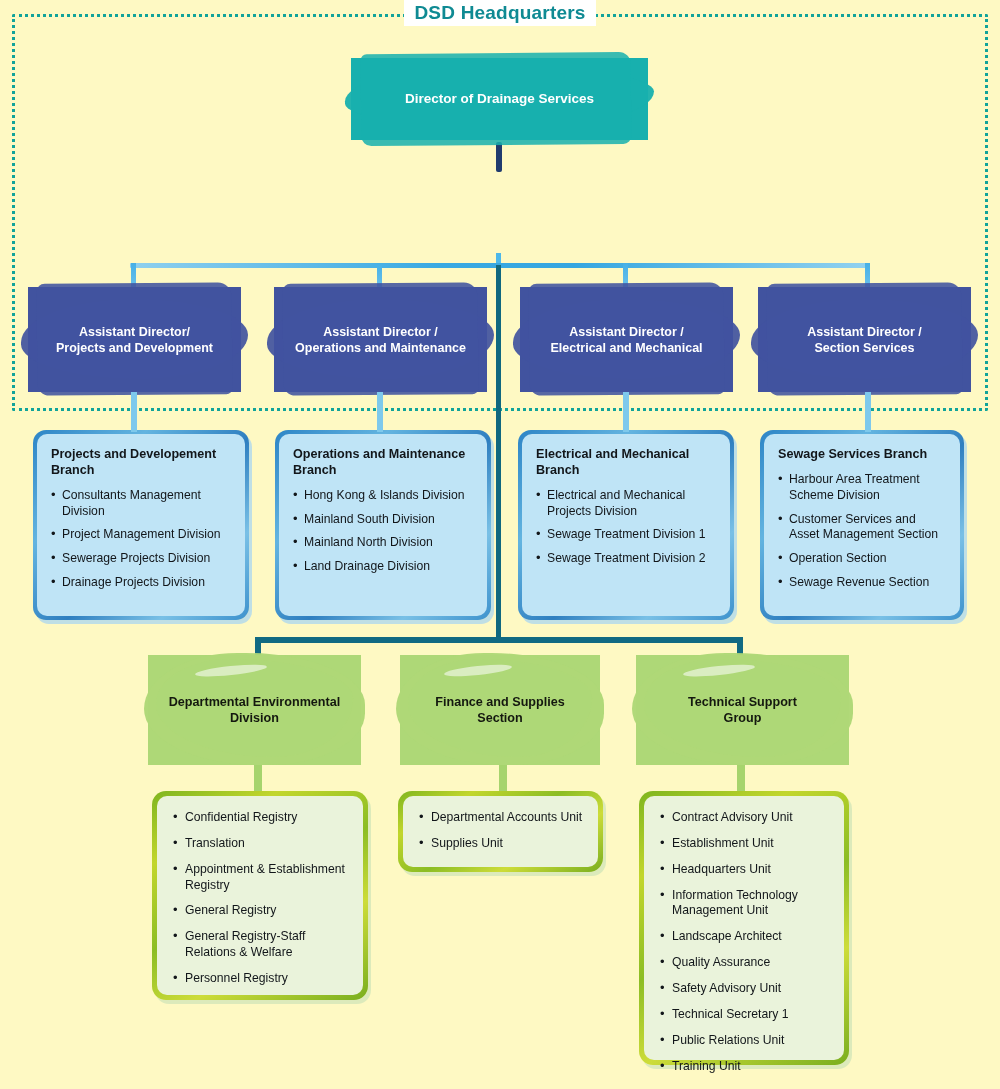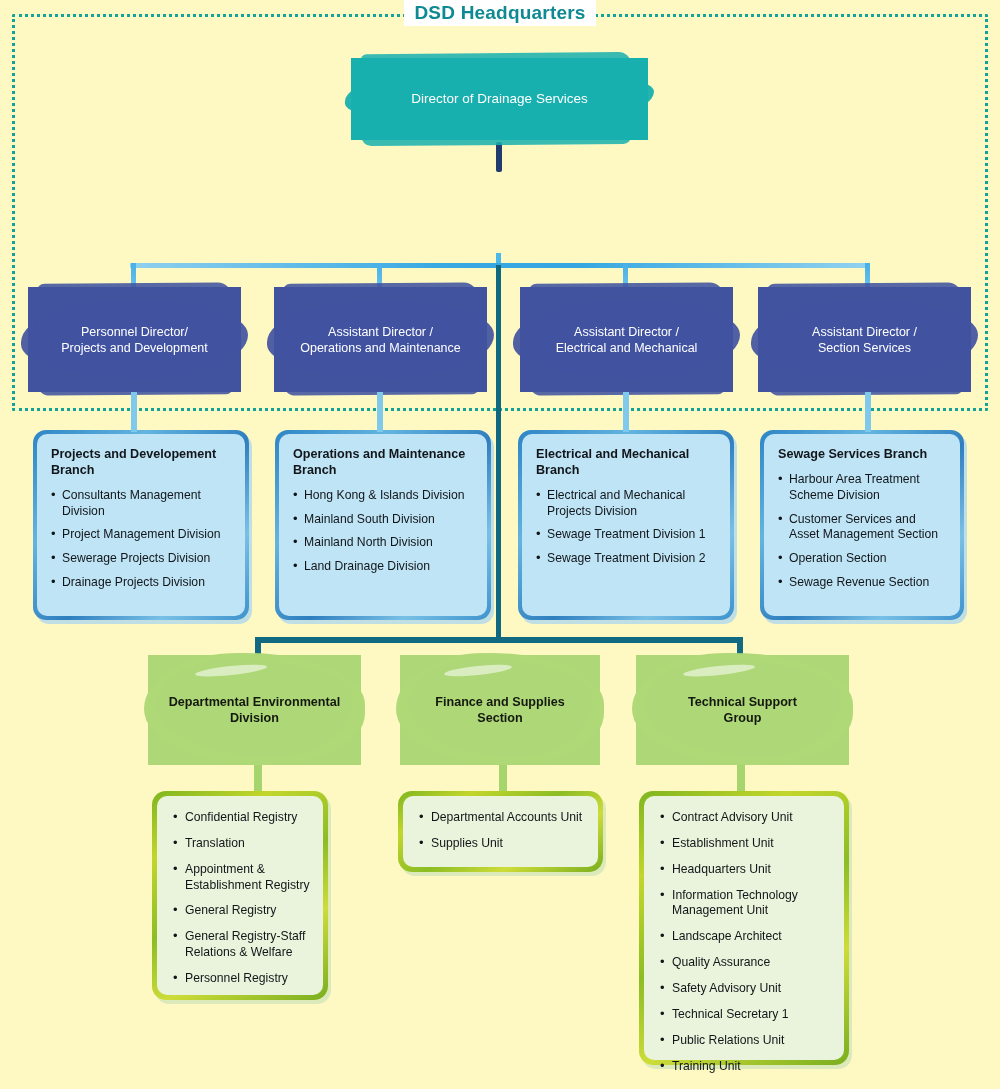--- a/index.html
+++ b/index.html
@@ -43,21 +43,21 @@
   }
 
   
   .blob {
     position: absolute;
     display: flex;
     align-items: center;
     justify-content: center;
     text-align: center;
     color: #ffffff;
-    font-weight: normal;
+    font-weight: bold;
     line-height: 1.28;
     z-index: 5;
   }
   .blob .lbl { position: relative; z-index: 3; padding: 0 8px; }
 
   
   .blob::before, .blob::after {
     content: "";
     position: absolute;
     z-index: 1;
@@ -260,21 +260,21 @@
     margin-bottom: 10px;
     padding-left: 12px;
     position: relative;
   }
   .gbox li::before {
     content: "\2022";
     position: absolute; left: 0; top: -1px;
     font-size: 13px;
   }
   .gbox li span { display: block; }
-  .xb-1 { left: 152px; top: 791px; width: 176px; height: 209px; }
+  .xb-1 { left: 152px; top: 791px; width: 216px; height: 209px; }
   .xb-2 { left: 398px; top: 791px; width: 205px; height: 81px; }
   .xb-3 { left: 639px; top: 791px; width: 210px; height: 274px; }
 </style>
 </head>
 <body>
 
 <div id="chart">
 
   <div class="hq-frame"></div>
   <div class="hq-title">
@@ -294,21 +294,21 @@
   <div class="conn c-drop c-drop-3"></div>
   <div class="conn c-drop c-drop-4"></div>
 
   <div class="conn c-spine"></div>
   <div class="conn c-gbus"></div>
   <div class="conn c-gdrop c-gdrop-1"></div>
   <div class="conn c-gdrop c-gdrop-3"></div>
 
   <div class="blob ad ad-1">
     <span class="lbl">
-      <span>Personnel Director/</span><br>
+      <span>Assistant Director/</span><br>
       <span>Projects and Development</span>
     </span>
   </div>
   <div class="blob ad ad-2">
     <span class="lbl">
       <span>Assistant Director /</span><br>
       <span>Operations and Maintenance</span>
     </span>
   </div>
   <div class="blob ad ad-3">

